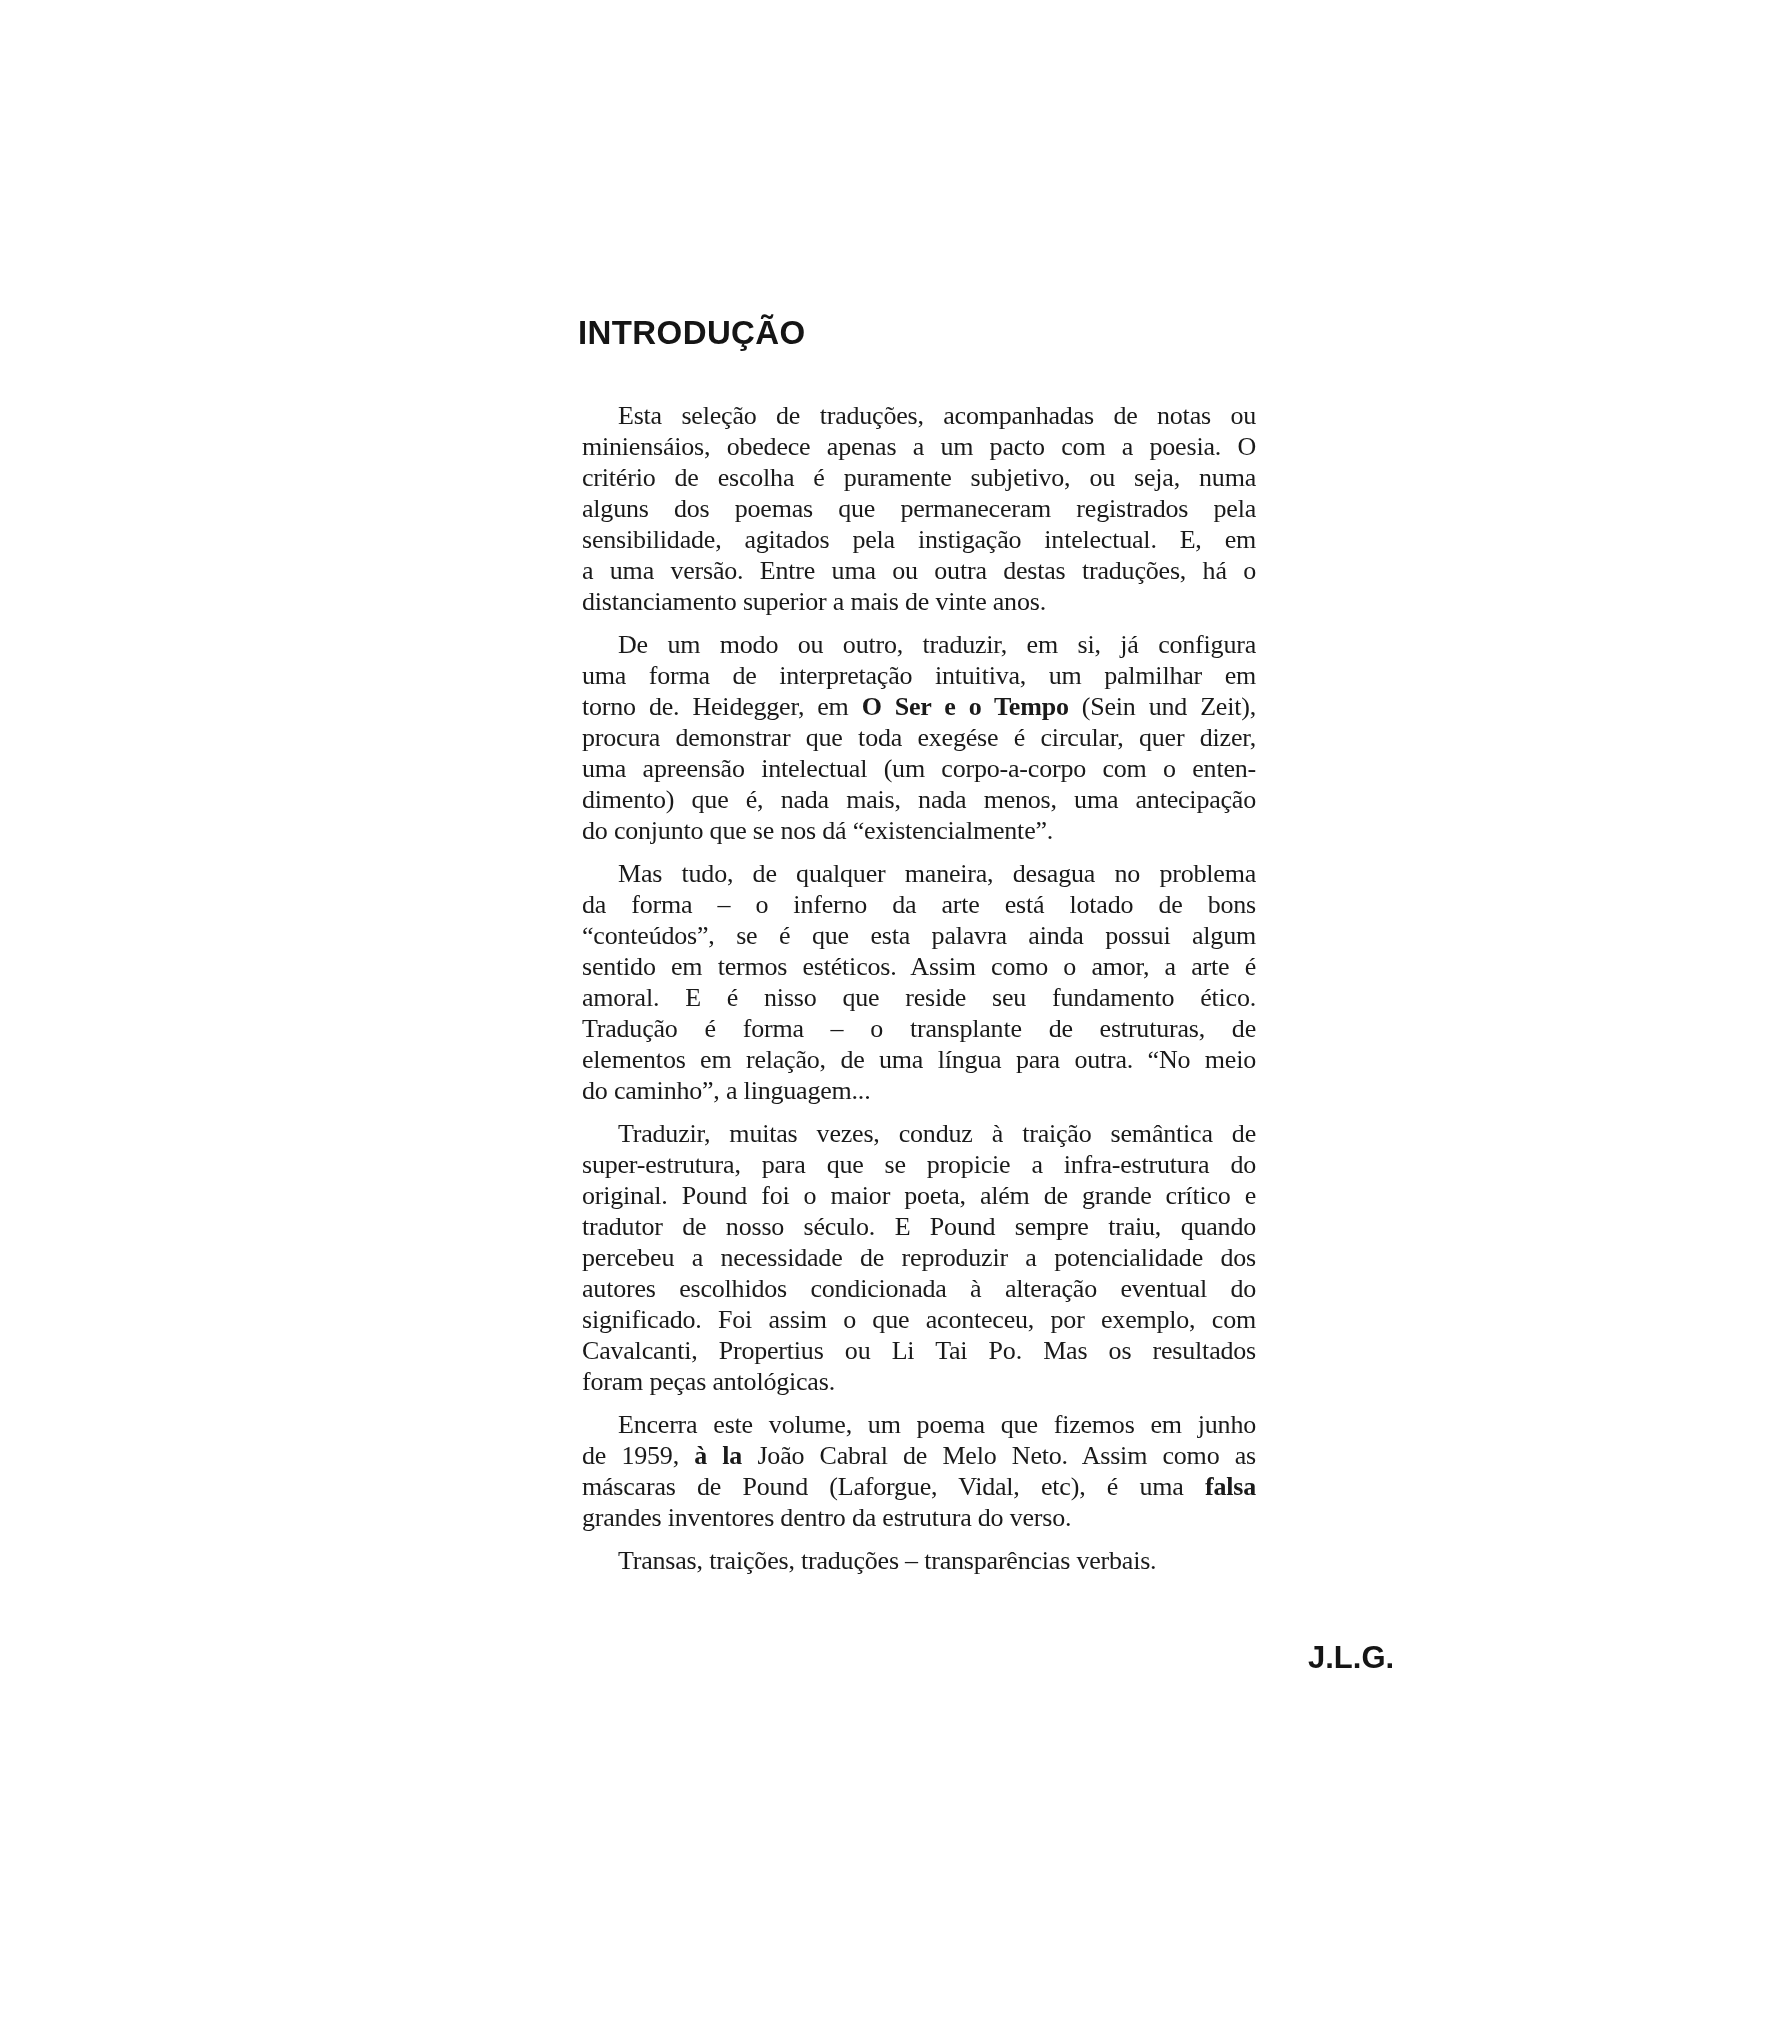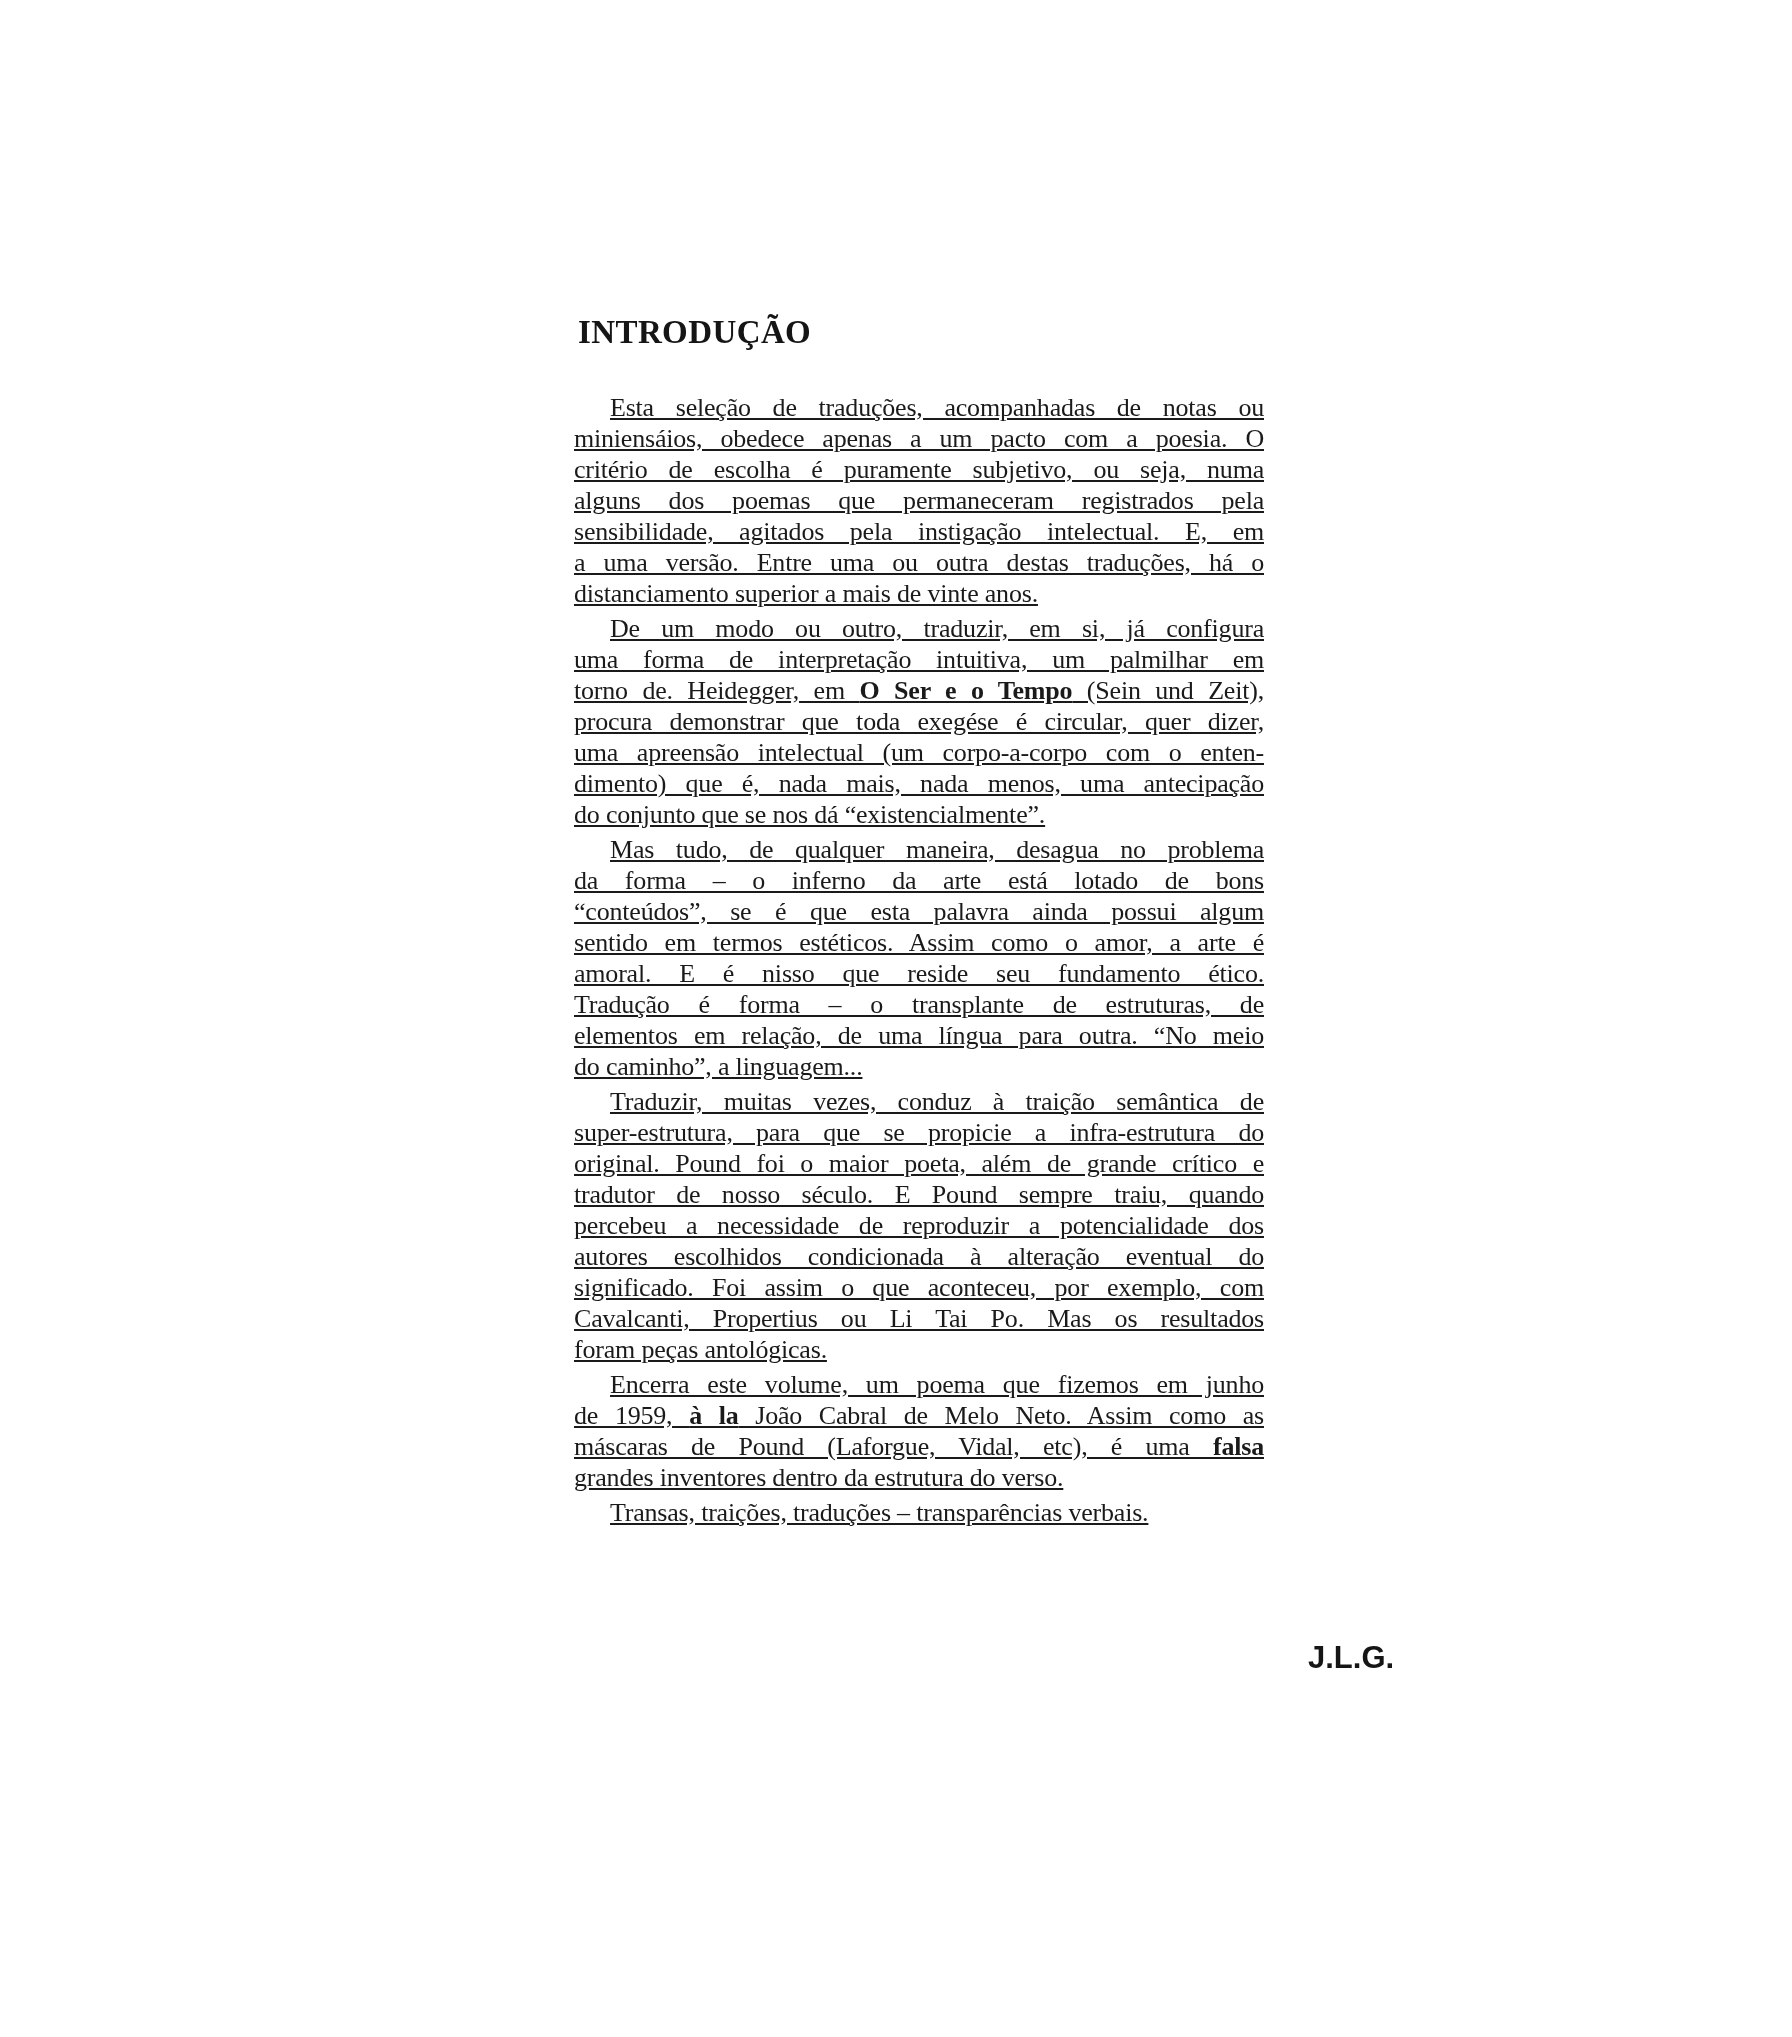--- a/index.html
+++ b/index.html
@@ -12,38 +12,38 @@
     width: 1792px;
     height: 2038px;
     background: #ffffff;
     overflow: hidden;
   }
   .title {
     position: absolute;
     left: 578px;
     top: 314px;
     margin: 0;
-    font-family: Liberation Serif, serif;
+    font-family: Liberation Sans, sans-serif;
     font-weight: bold;
     font-size: 33px;
     letter-spacing: 0.4px;
     color: #151515;
   }
   .body-text {
     position: absolute;
     left: 570px;
     top: 388px;
     width: 698px;
     font-family: "Liberation Serif", "DejaVu Serif", serif;
     font-size: 26px;
     line-height: 31px;
     color: #1a1a1a;
     letter-spacing: -0.2px;
   }
-  .paragraph { margin: 4px; padding: 0; text-decoration: underline; }
+  .paragraph { margin: 12px; padding: 0; }
   .line {
     text-align: justify;
     text-align-last: justify;
     text-justify: inter-word;
     white-space: normal;
     overflow: hidden;
     height: 31px;
   }
   .line.first { text-indent: 36px; }
   .line.plast { text-align-last: left; }

